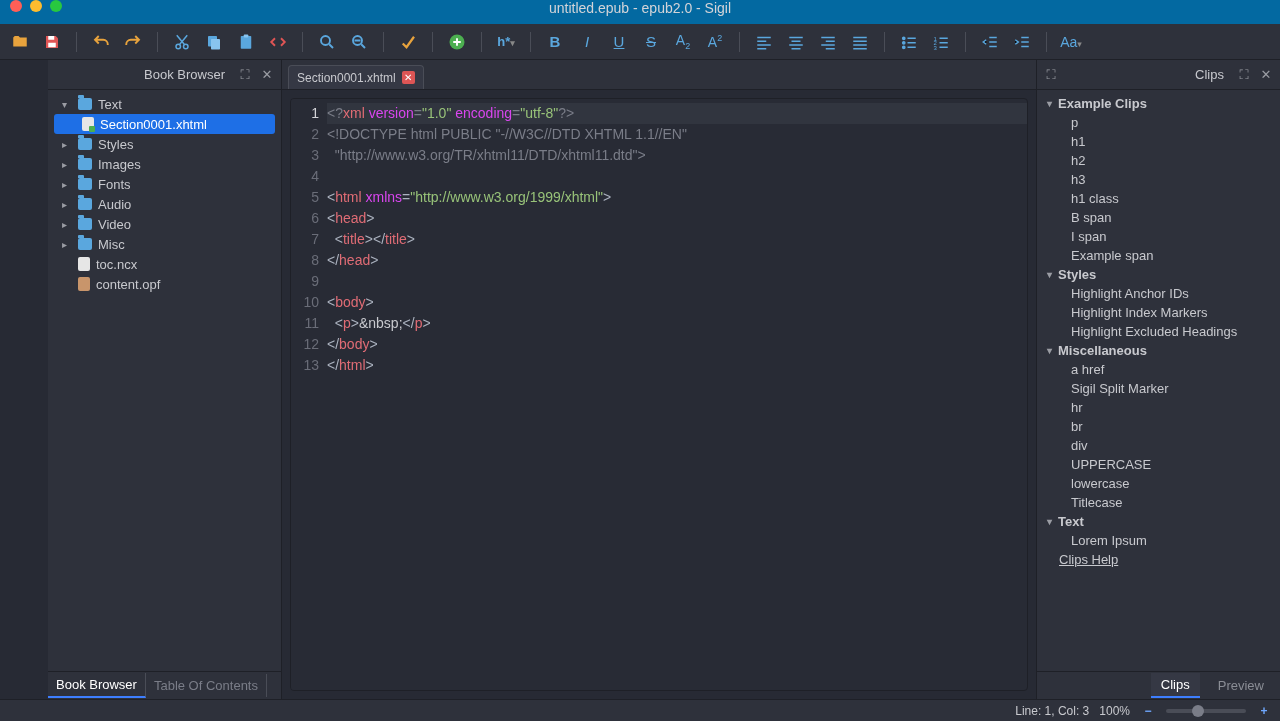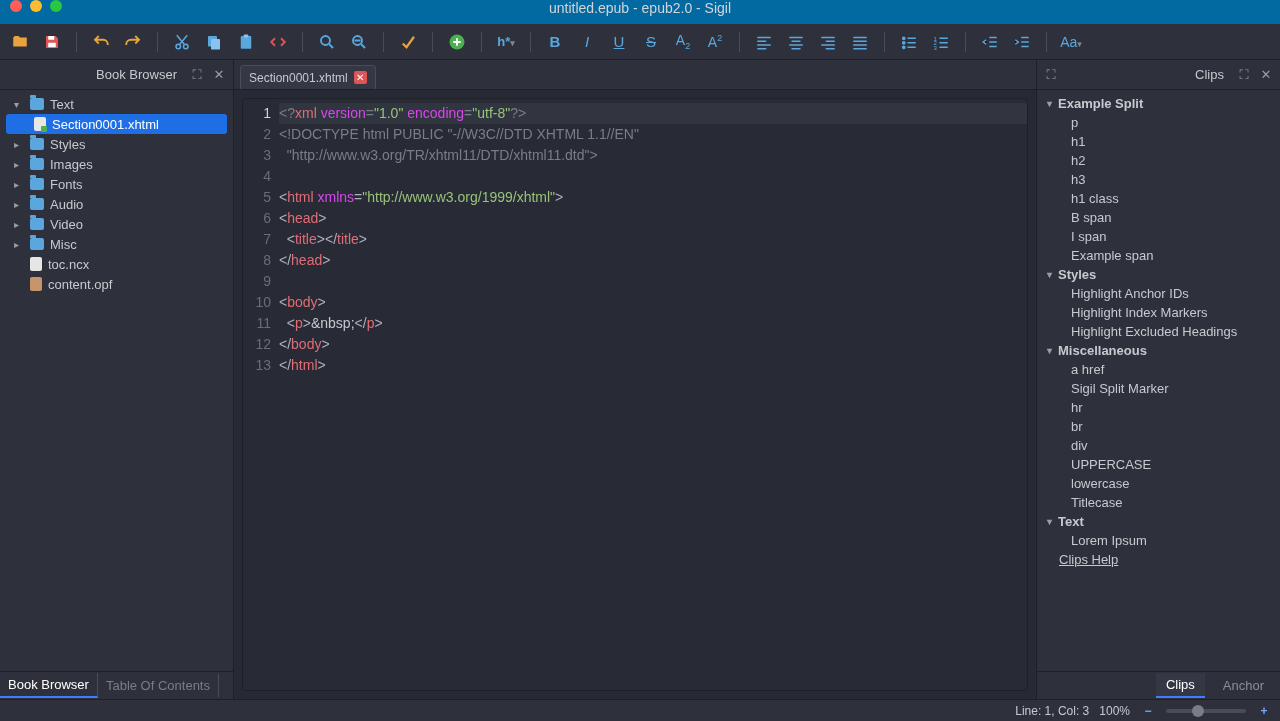--- a/index.html
+++ b/index.html
@@ -8,21 +8,21 @@
 .traffic { display: flex; gap: 8px; margin-left: 10px; }
 .traffic span { width: 12px; height: 12px; border-radius: 50%; display: inline-block; }
 .traffic .r { background: #ff5f57; }
 .traffic .y { background: #febc2e; }
 .traffic .g { background: #28c840; }
 .titlebar-title { position: absolute; left: 50%; transform: translateX(-50%); }
 .toolbar { height: 36px; background: #2e313b; display: flex; align-items: center; padding: 0 8px; gap: 8px; border-bottom: 1px solid #1e2027; }
 .toolbar .sep { width: 1px; height: 20px; background: #4a4d57; margin: 0 4px; }
 .toolbar .tbtn { width: 24px; height: 24px; display: flex; align-items: center; justify-content: center; cursor: pointer; color: #b9bbc2; }
 .toolbar svg { width: 18px; height: 18px; display: block; }
-.main { flex: 1; display: flex; overflow: hidden; }
+.main { flex: 1; display: flex; overflow: hidden; margin-left: 48px; }
 .panel { background: #2e313b; display: flex; flex-direction: column; }
 .panel-header { height: 30px; display: flex; align-items: center; justify-content: flex-end; padding: 0 6px; font-size: 13px; color: #c8c9ce; border-bottom: 1px solid #1e2027; gap: 6px;}
 .panel-header .title { flex: 1; text-align: right; margin-right: 6px; }
 .panel-header .icon-btn { width: 16px; height: 16px; cursor: pointer; color: #9a9ca3; display:flex; align-items:center; justify-content:center;}
 .leftpanel { width: 234px; border-right: 1px solid #1e2027; }
 .rightpanel { width: 244px; border-left: 1px solid #1e2027; }
 .tree { flex: 1; overflow: auto; padding: 4px 2px; font-size: 13px; }
 .tree-row { height: 20px; display: flex; align-items: center; padding-left: 8px; gap: 6px; cursor: pointer; border-radius:3px; margin:0 4px;}
 .tree-row.indent1 { padding-left: 28px; }
 .tree-row.selected { background: #1e6fe6; color: #fff; }
@@ -318,21 +318,21 @@
   <div class="panel rightpanel">
     <div class="panel-header">
       <span class="icon-btn" style="margin-right:auto">⛶</span>
       <span class="title" style="text-align:center;flex:0">Clips</span>
       <span class="icon-btn">⛶</span>
       <span class="icon-btn">✕</span>
     </div>
     <div class="clips" id="clips">
         <div class="group">
           <span class="caret">▾</span>
-          <span>Example Split</span>
+          <span>Example Clips</span>
         </div>
         <div class="item">p</div>
         <div class="item">h1</div>
         <div class="item">h2</div>
         <div class="item">h3</div>
         <div class="item">h1 class</div>
         <div class="item">B span</div>
         <div class="item">I span</div>
         <div class="item">Example span</div>
         <div class="group">
@@ -356,21 +356,21 @@
         <div class="item">Titlecase</div>
         <div class="group">
           <span class="caret">▾</span>
           <span>Text</span>
         </div>
         <div class="item">Lorem Ipsum</div>
         <div class="item noindent">Clips Help</div>
       </div>
     <div class="bottombar-right">
       <div class="btab active">Clips</div>
-      <div class="btab inactive">Anchor</div>
+      <div class="btab inactive">Preview</div>
     </div>
   </div>
 </div>
 
 <div class="statusbar">
   <span>Line: 1, Col: 3</span>
   <span>100%</span>
   <span class="zbtn">−</span>
   <div class="zoom-slider">
       <div class="thumb"></div>

